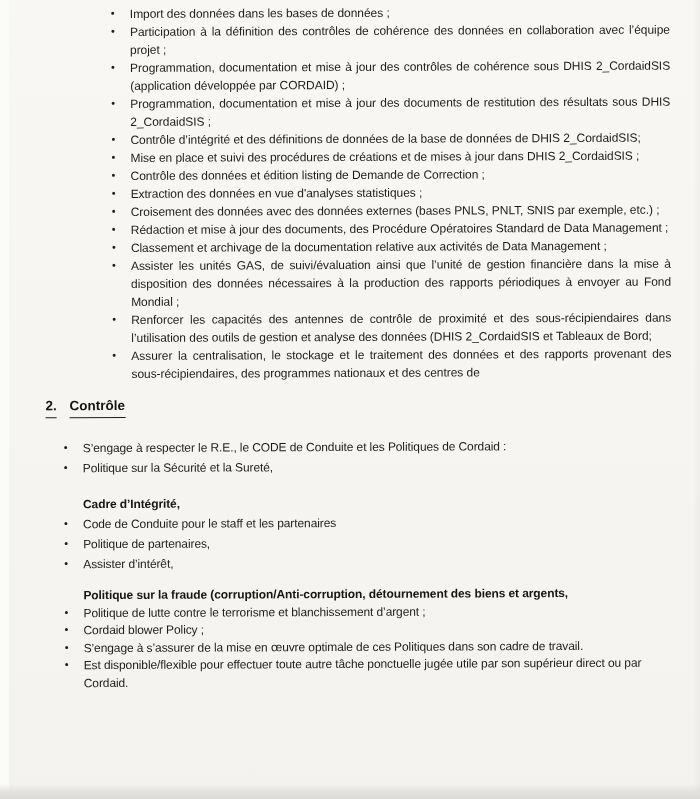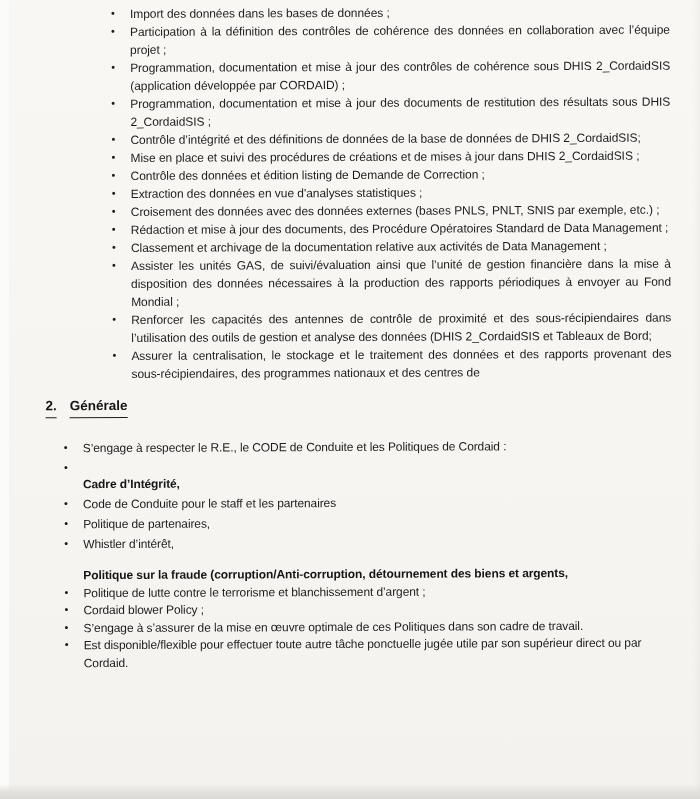--- a/index.html
+++ b/index.html
@@ -107,36 +107,36 @@
       <li><span class="dot">•</span><span>Croisement des données avec des données externes (bases PNLS, PNLT, SNIS par exemple, etc.) ;</span></li>
       <li><span class="dot">•</span><span>Rédaction et mise à jour des documents, des Procédure Opératoires Standard de Data Management ;</span></li>
       <li><span class="dot">•</span><span>Classement et archivage de la documentation relative aux activités de Data Management ;</span></li>
       <li><span class="dot">•</span><span>Assister les unités GAS, de suivi/évaluation ainsi que l’unité de gestion financière dans la mise à disposition des données nécessaires à la production des rapports périodiques à envoyer au Fond Mondial ;</span></li>
       <li><span class="dot">•</span><span>Renforcer les capacités des antennes de contrôle de proximité et des sous-récipiendaires dans l’utilisation des outils de gestion et analyse des données (DHIS 2_CordaidSIS et Tableaux de Bord;</span></li>
       <li><span class="dot">•</span><span>Assurer la centralisation, le stockage et le traitement des données et des rapports provenant des sous-récipiendaires, des programmes nationaux et des centres de</span></li>
     </ul>
 
     <h2 class="sec-heading">
       <span class="hnum">2.</span>
-      <span class="htitle">Générale</span>
+      <span class="htitle">Contrôle</span>
     </h2>
 
     <div class="gen">
 
       <ul class="gen-group intro">
         <li><span class="dot">•</span><span>S’engage à respecter le R.E., le CODE de Conduite et les Politiques de Cordaid :</span></li>
-        <li><span class="dot">•</span></li>
+        <li><span class="dot">•</span><span>Politique sur la Sécurité et la Sureté,</span></li>
       </ul>
 
       <div class="gen-group integrity">
         <div class="group-heading">Cadre d’Intégrité,</div>
         <ul>
           <li><span class="dot">•</span><span>Code de Conduite pour le staff et les partenaires</span></li>
           <li><span class="dot">•</span><span>Politique de partenaires,</span></li>
-          <li><span class="dot">•</span><span>Whistler d’intérêt,</span></li>
+          <li><span class="dot">•</span><span>Assister d’intérêt,</span></li>
         </ul>
       </div>
 
       <div class="gen-group fraud">
         <div class="group-heading">Politique sur la fraude (corruption/Anti-corruption, détournement des biens et argents,</div>
         <ul>
           <li><span class="dot">•</span><span>Politique de lutte contre le terrorisme et blanchissement d’argent ;</span></li>
           <li><span class="dot">•</span><span>Cordaid blower Policy ;</span></li>
           <li><span class="dot">•</span><span>S’engage à s’assurer de la mise en œuvre optimale de ces Politiques dans son cadre de travail.</span></li>
           <li><span class="dot">•</span><span>Est disponible/flexible pour effectuer toute autre tâche ponctuelle jugée utile par son supérieur direct ou par Cordaid.</span></li>

